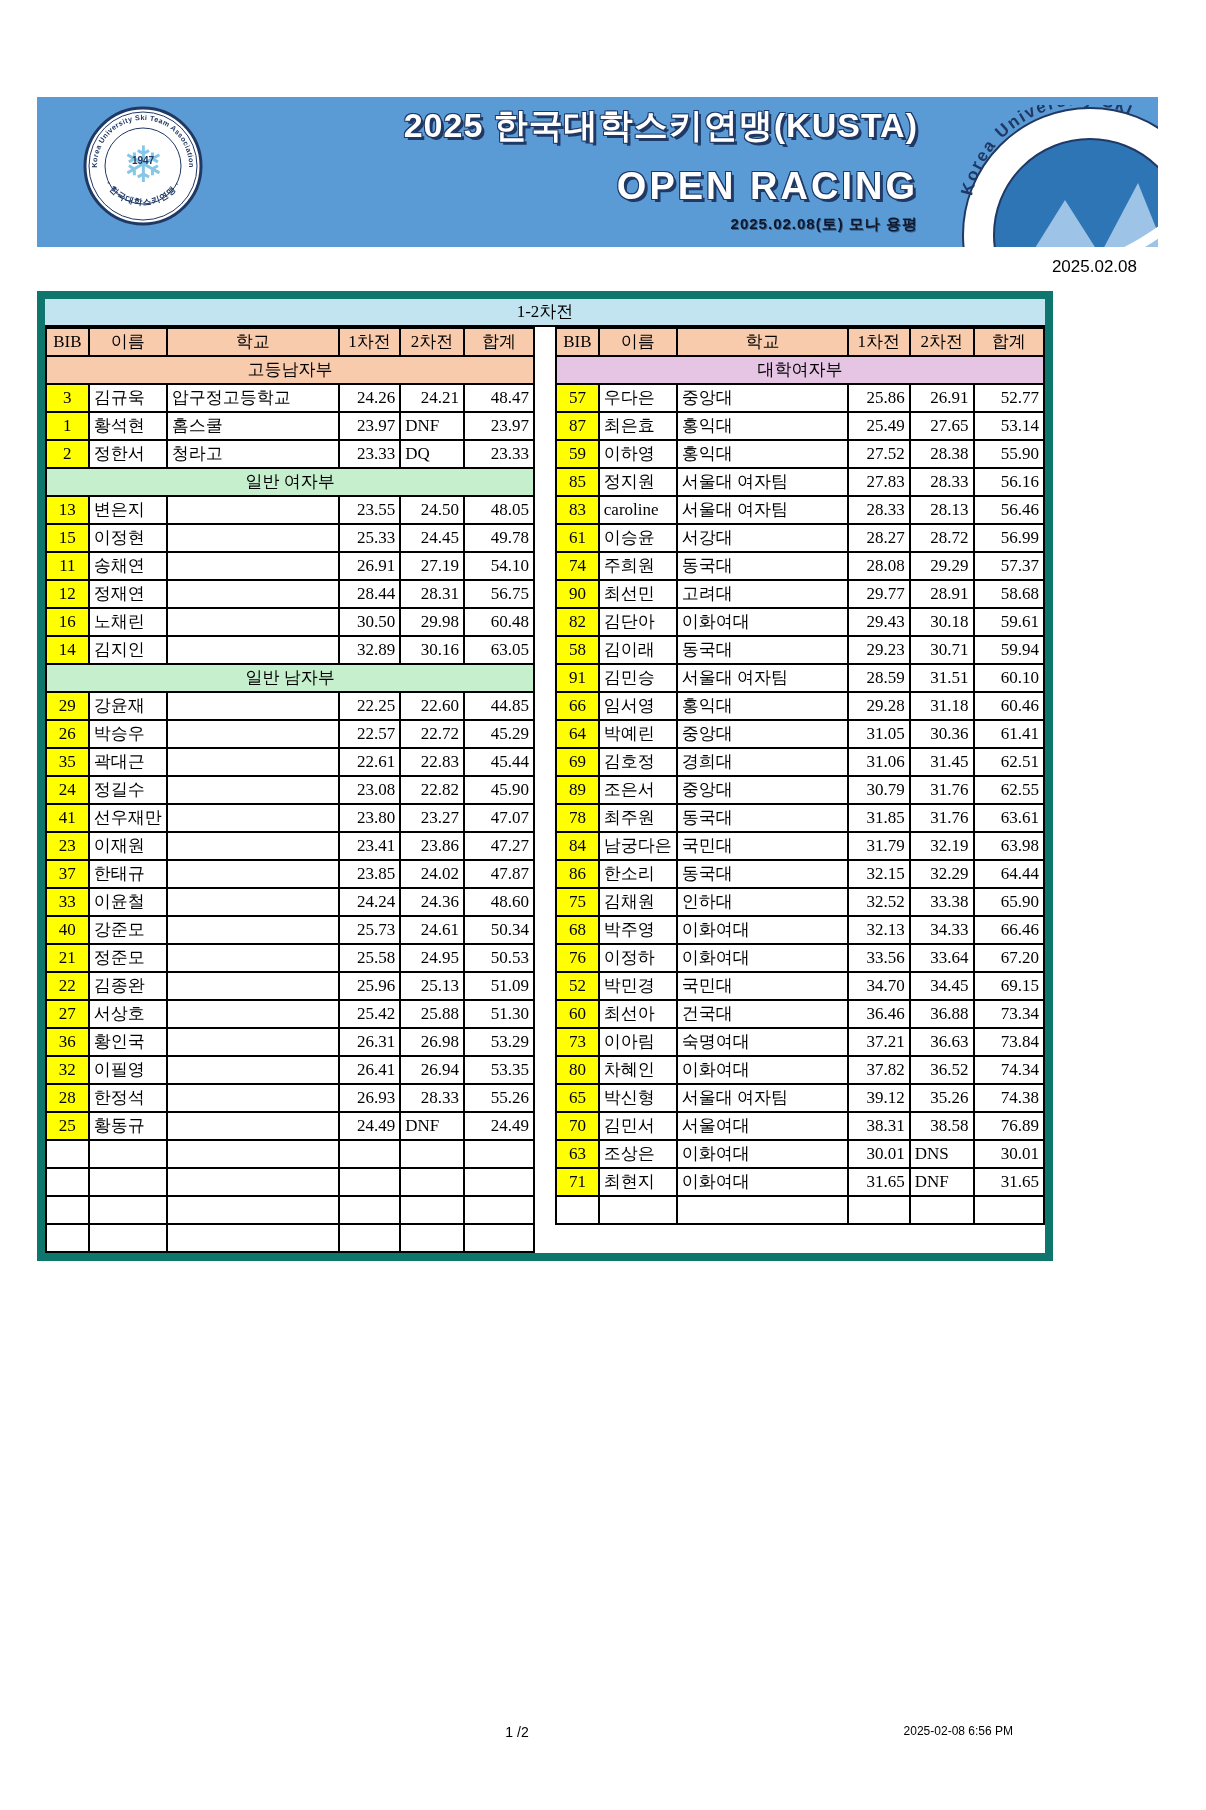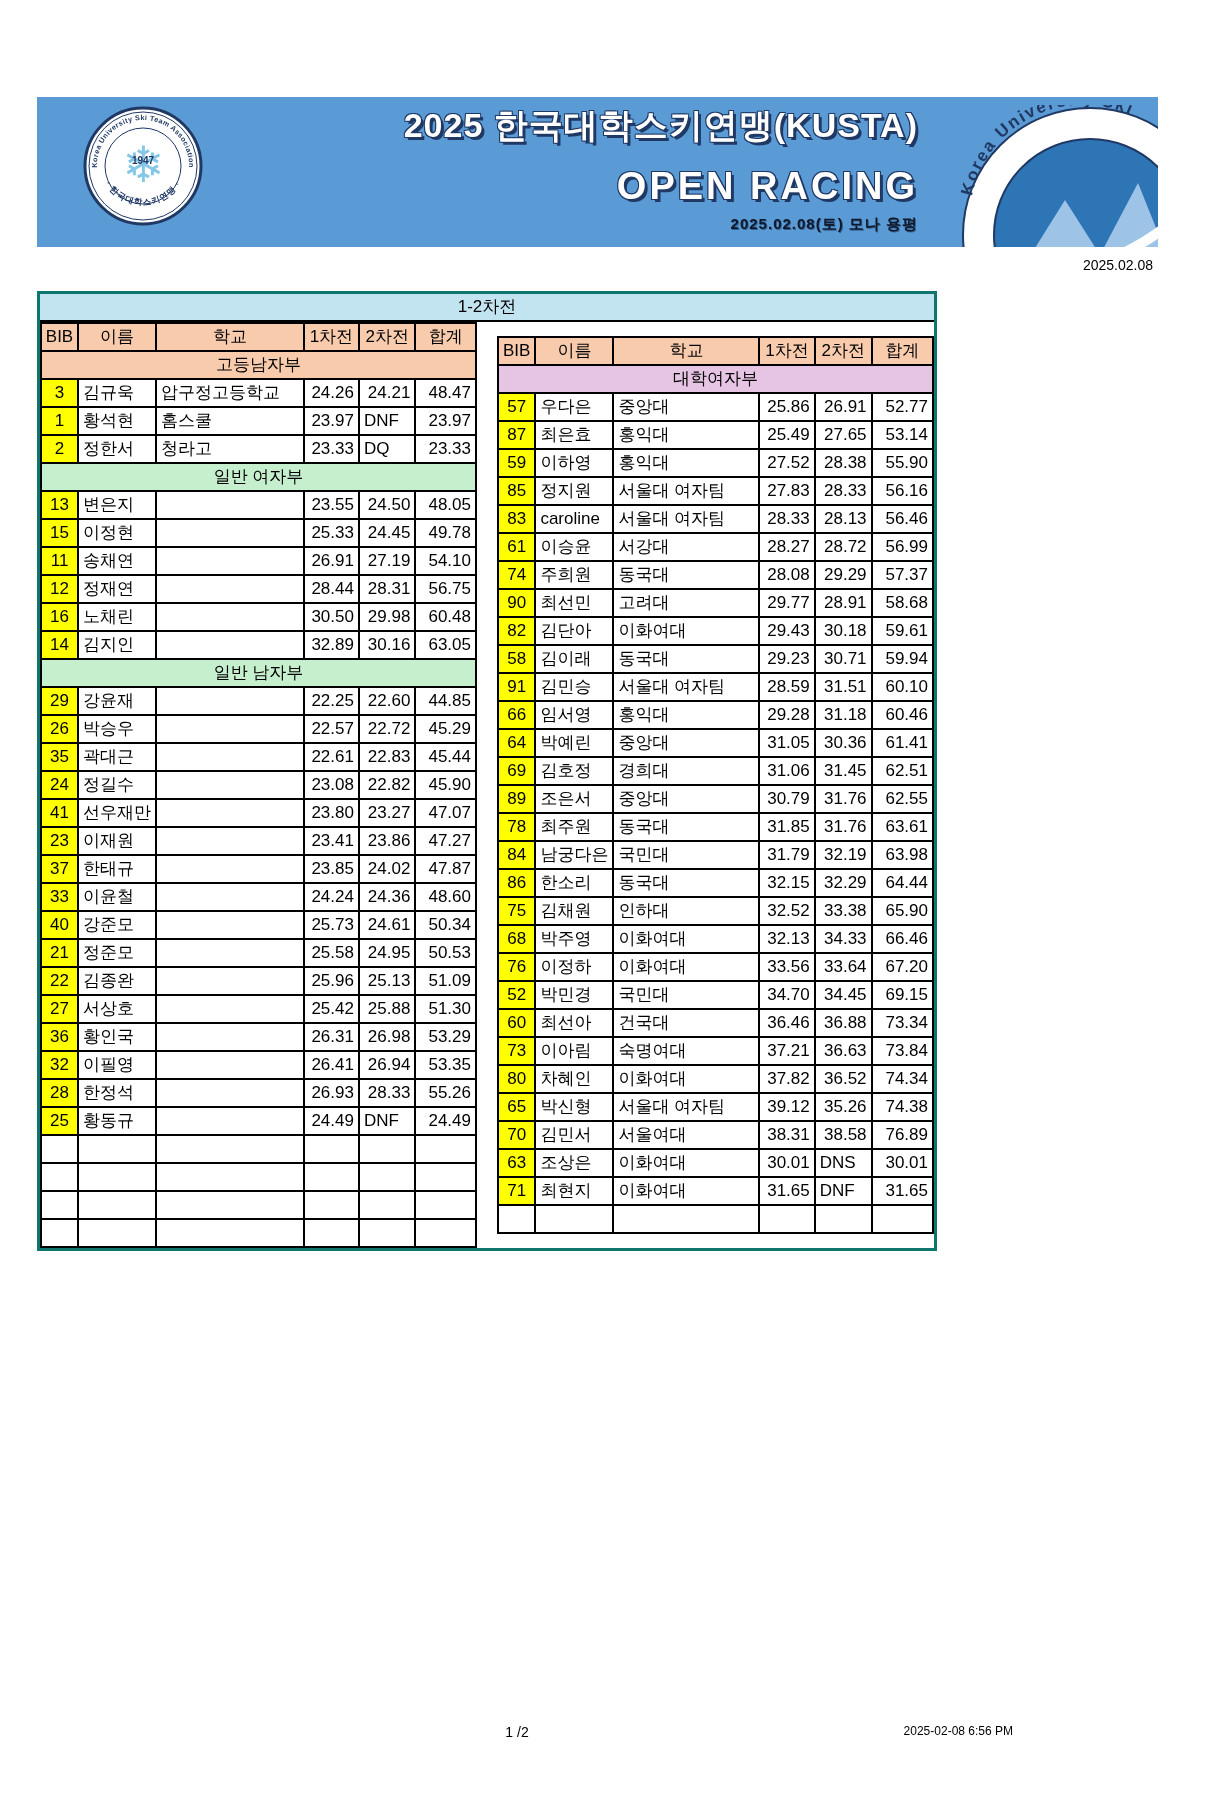--- a/index.html
+++ b/index.html
@@ -23,31 +23,32 @@
   .banner-title2{
     font-size:38px;font-weight:bold;color:#fff;letter-spacing:3px;line-height:44px;
     text-shadow:3px 3px 0 var(--navy),-1px -1px 0 var(--navy),1px -1px 0 var(--navy),-1px 1px 0 var(--navy),1px 1px 0 var(--navy);
     margin-top:19px;
   }
   .banner-subtitle{
     margin-top:7px;font-size:15px;font-weight:bold;color:#0f172a;letter-spacing:1px;
     text-shadow:1px 1px 0 rgba(23,55,94,.6);
   }
   
-  .date-line{position:absolute;top:257px;right:53px;font-size:14px;}
+  .date-line{position:absolute;top:257px;right:69px;font-size:17px;}
   
   .table-wrap{
-    position:absolute;left:37px;top:291px;width:900px;box-sizing:border-box;
-    border:3px solid #0f766e;
+    position:absolute;left:37px;top:291px;width:1016px;box-sizing:border-box;
+    border:8px solid #0f766e;
+    font-family:Liberation Serif, serif;
   }
   .table-title{
     height:26px;line-height:26px;text-align:center;font-size:17px;
     background:var(--lightblue);border-bottom:2px solid #000;
   }
-  .tables-row{display:flex;align-items:center;}
+  .tables-row{display:flex;align-items:flex-start;}
   .gap-col{flex:0 0 14px;background:#fff;border-left:3px solid #000;border-right:3px solid #000;}
   table.half{flex:1 1 0;border-collapse:collapse;table-layout:fixed;}
   table.half th,table.half td{
     border:2px solid #000;height:26px;padding:0 4px;font-size:17px;font-weight:normal;
     overflow:hidden;white-space:nowrap;box-sizing:content-box;line-height:26px;
   }
   table.half th{background:var(--peach);text-align:center;padding:0 2px;}
   td.section{text-align:center;}
   td.section.peach{background:var(--peach);}
   td.section.green{background:var(--green);}

